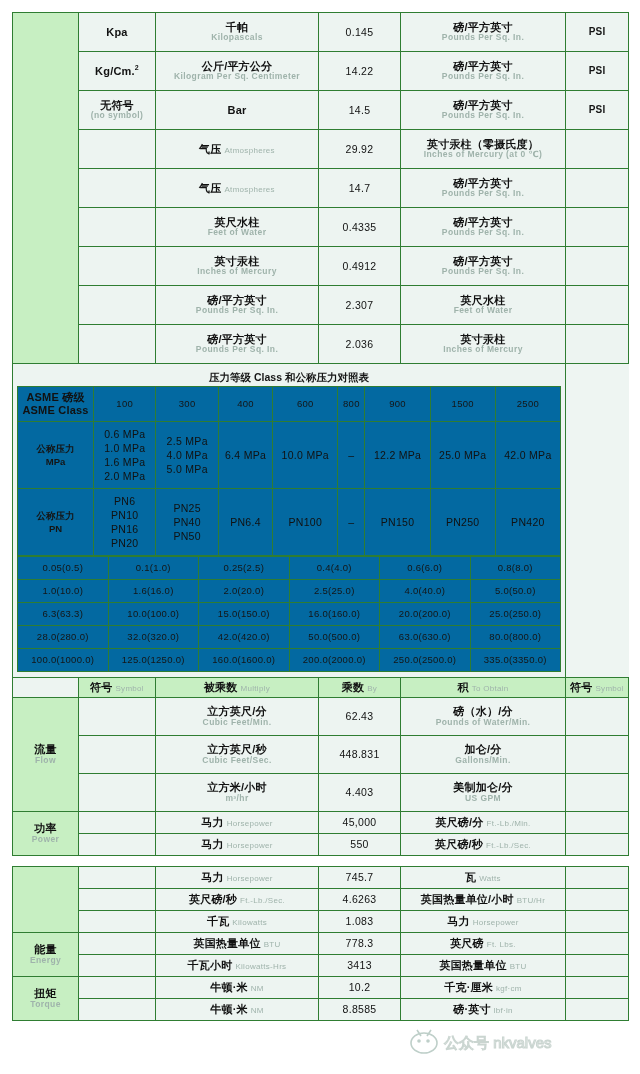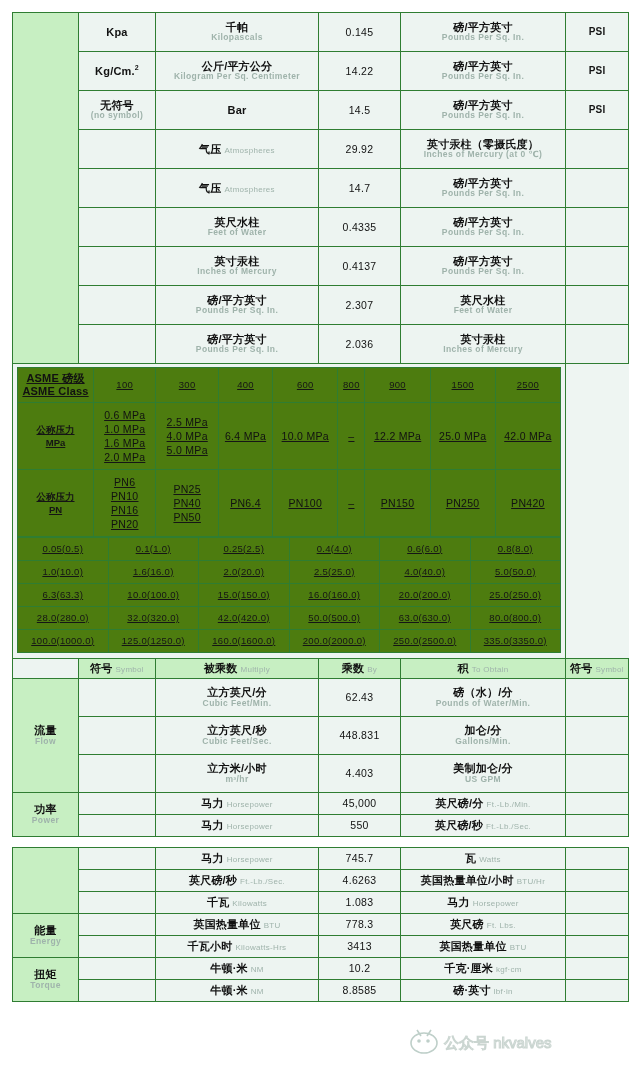--- a/index.html
+++ b/index.html
@@ -91,22 +91,21 @@
     border-collapse: collapse;
     table-layout: fixed;
     width: 100%;
     background: #edf4f1;
   }
   table.sub td {
     border: 1.5px solid #2f7d32;
     font-size: 9.5px;
     padding: 2px 1px;
     text-align: center;
-    background: #4d7c0f;
-    text-decoration: underline;
+    background: #0369a1;
   }
   .subtitle {
     border: none !important;
     font-size: 10.5px;
     font-weight: bold;
     padding: 4px 0 3px 0 !important;
     background: #edf4f1 !important;
   }
   .stack span { display: block; line-height: 1.35; }
   .vlabel { font-size: 10px; font-weight: bold; }
@@ -180,21 +179,21 @@
         <tr>
           <td style="height:36px"></td>
           <td><span class="cn">英尺水柱</span><span class="en">Feet of Water</span></td>
           <td><span class="num">0.4335</span></td>
           <td><span class="cn">磅/平方英寸</span><span class="en">Pounds Per Sq. In.</span></td>
           <td></td>
         </tr>
         <tr>
           <td style="height:36px"></td>
           <td><span class="cn">英寸汞柱</span><span class="en">Inches of Mercury</span></td>
-          <td><span class="num">0.4137</span></td>
+          <td><span class="num">0.4912</span></td>
           <td><span class="cn">磅/平方英寸</span><span class="en">Pounds Per Sq. In.</span></td>
           <td></td>
         </tr>
         <tr>
           <td style="height:36px"></td>
           <td><span class="cn">磅/平方英寸</span><span class="en">Pounds Per Sq. In.</span></td>
           <td><span class="num">2.307</span></td>
           <td><span class="cn">英尺水柱</span><span class="en">Feet of Water</span></td>
           <td></td>
         </tr>
@@ -202,20 +201,21 @@
           <td style="height:36px"></td>
           <td><span class="cn">磅/平方英寸</span><span class="en">Pounds Per Sq. In.</span></td>
           <td><span class="num">2.036</span></td>
           <td><span class="cn">英寸汞柱</span><span class="en">Inches of Mercury</span></td>
           <td></td>
         </tr>
       </tbody>
     <tbody id="embedded-body">
         <tr class="subwrap">
           <td class="host" colspan="5" style="padding:3px 4px 5px 4px;">
+            <div class="subtitle">压力等级 Class 和公称压力对照表</div>
             <table class="sub">
               <colgroup>
                 <col style="width:14%">
                 <col style="width:11.5%">
                 <col style="width:11.5%">
                 <col style="width:10%">
                 <col style="width:12%">
                 <col style="width:5%">
                 <col style="width:12%">
                 <col style="width:12%">

